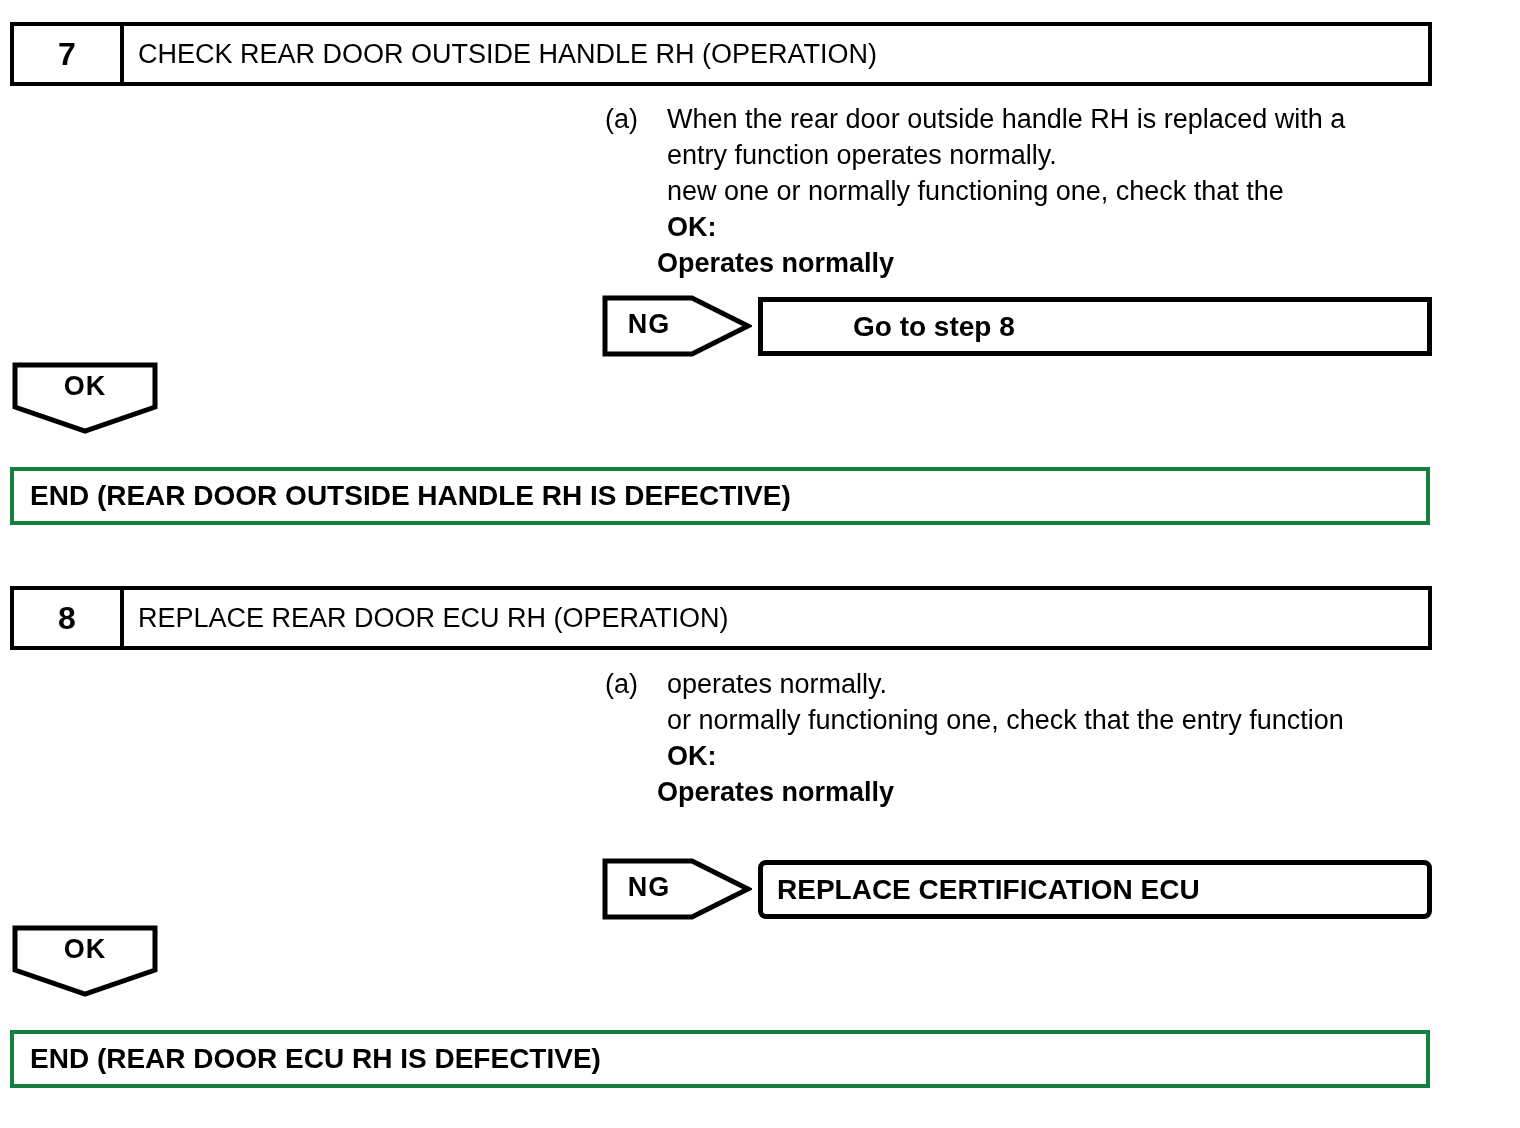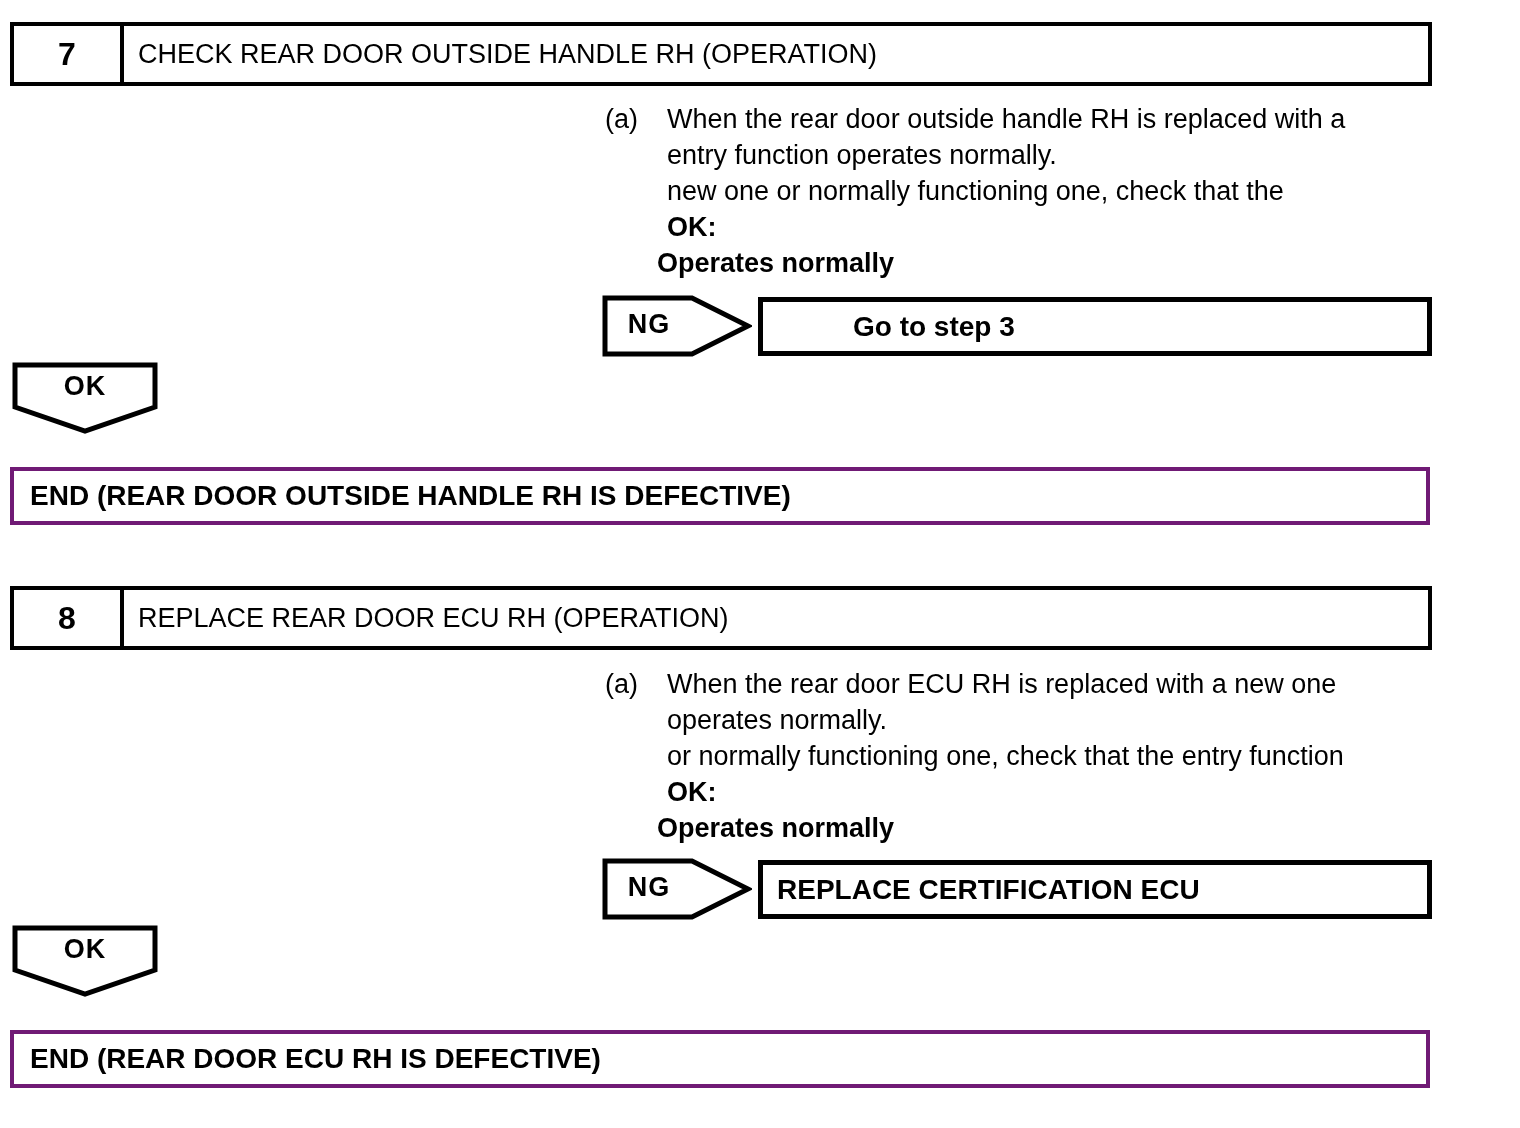--- a/index.html
+++ b/index.html
@@ -37,31 +37,31 @@
     display:flex;align-items:center;justify-content:center;
     font-size:27px;font-weight:bold;letter-spacing:1px;
   }
   .ng-box{
     position:absolute;left:156px;top:2px;width:674px;height:59px;
     border:5px solid #000;box-sizing:border-box;background:#fff;
     display:flex;align-items:center;
     font-size:28px;font-weight:bold;white-space:nowrap;
   }
   .pl-lg{padding-left:90px;}
-  .pl-sm{padding-left:14px;}
+  .pl-sm{padding-left:14px;border-radius:8px;}
   .ok-group{position:absolute;left:12px;width:146px;height:72px;}
   .ok-svg{position:absolute;left:0;top:0;}
   .ok-text{
     position:absolute;left:0;top:2px;width:146px;height:44px;
     display:flex;align-items:center;justify-content:center;
     font-size:27px;font-weight:bold;letter-spacing:1px;
   }
   .end-box{
     position:absolute;left:10px;width:1420px;height:58px;
-    border:4px solid #701a75;box-sizing:border-box;background:#fff;
+    border:4px solid #15803d;box-sizing:border-box;background:#fff;
     display:flex;align-items:center;padding-left:16px;
     font-size:28px;font-weight:bold;white-space:nowrap;
   }
 </style>
 </head>
 <body>
 
 <div class="step-header" style="top:22px">
   <div class="step-num">7</div>
   <div class="step-title">CHECK REAR DOOR OUTSIDE HANDLE RH (OPERATION)</div>
@@ -75,21 +75,21 @@
   <div class="ok-label">OK:</div>
   <div class="ok-cond">Operates normally</div>
 </div>
 
 <div class="ng-group" style="top:295px">
   <svg class="ng-svg" width="150" height="62" viewBox="0 0 150 62">
     <polygon points="3,3 90,3 146,31 90,59 3,59" fill="#ffffff" stroke="#000000" stroke-width="5"></polygon>
   </svg>
   <span class="ng-text">NG</span>
   <div class="ng-box pl-lg">
-    <span>Go to step 3</span>
+    <span>Go to step 8</span>
   </div>
 </div>
 
 <div class="ok-group" style="top:362px">
   <svg class="ok-svg" width="146" height="72" viewBox="0 0 146 72">
     <polygon points="3,3 143,3 143,45 73,69 3,45" fill="#ffffff" stroke="#000000" stroke-width="5"></polygon>
   </svg>
   <span class="ok-text">OK</span>
 </div>
 
@@ -97,21 +97,20 @@
   <span>END (REAR DOOR OUTSIDE HANDLE RH IS DEFECTIVE)</span>
 </div>
 
 <div class="step-header" style="top:586px">
   <div class="step-num">8</div>
   <div class="step-title">REPLACE REAR DOOR ECU RH (OPERATION)</div>
 </div>
 
 <div class="para" style="top:666px">
   <span class="item-label">(a)</span>
-  <div class="item-text">When the rear door ECU RH is replaced with a new one</div>
   <div class="item-text">operates normally.</div>
   <div class="item-text">or normally functioning one, check that the entry function</div>
   <div class="ok-label">OK:</div>
   <div class="ok-cond">Operates normally</div>
 </div>
 
 <div class="ng-group" style="top:858px">
   <svg class="ng-svg" width="150" height="62" viewBox="0 0 150 62">
     <polygon points="3,3 90,3 146,31 90,59 3,59" fill="#ffffff" stroke="#000000" stroke-width="5"></polygon>
   </svg>

